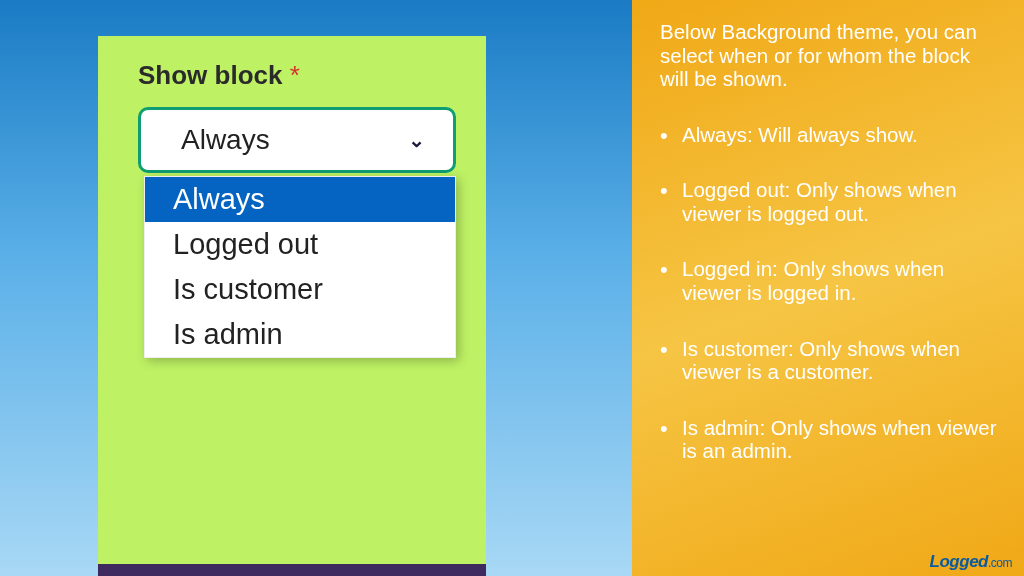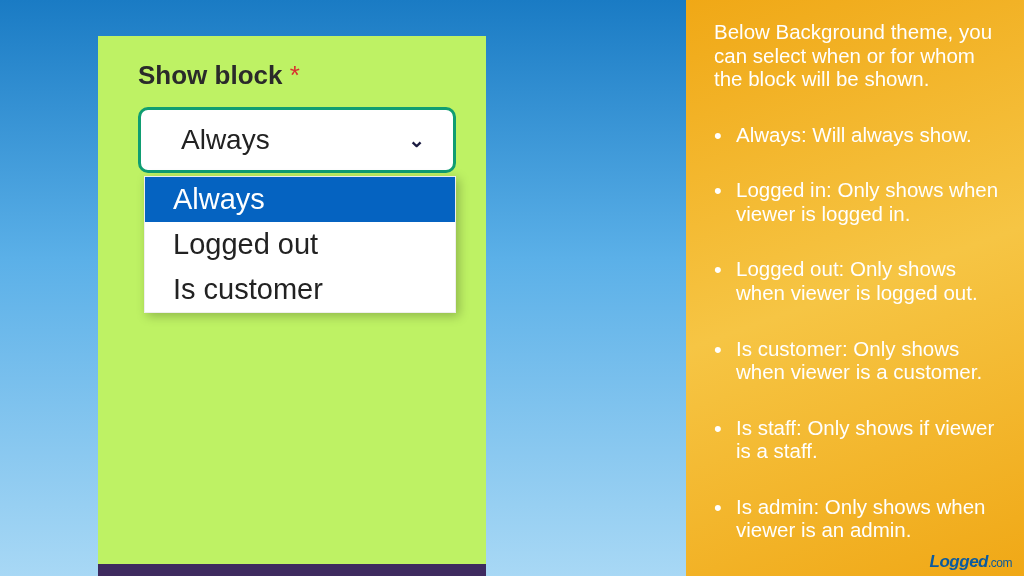--- a/index.html
+++ b/index.html
@@ -100,21 +100,21 @@
     position: absolute;
     left: 3px; right: 3px; top: 5px;
     height: 2px;
     background: rgba(255,255,255,0.9);
     box-shadow: 0 4px 0 rgba(255,255,255,0.9), 0 8px 0 rgba(255,255,255,0.9);
   }
   .right-panel {
     position: absolute;
     right: 0;
     top: 0;
-    width: 338px;
+    width: 392px;
     height: 576px;
     background: linear-gradient(160deg, #f0a816 0%, #f6c544 50%, #f0a816 100%);
     padding: 20px 24px 0 28px;
     color: #fff;
   }
   .intro-text {
     font-size: 20.5px;
     line-height: 1.15;
     margin-bottom: 10px;
   }
@@ -162,37 +162,37 @@
       <span class="required-star">*</span>
     </div>
     <div class="select-box">
       <span>Always</span>
       <span class="chevron">⌄</span>
     </div>
     <div class="dropdown">
       <div class="dropdown-item selected">Always</div>
       <div class="dropdown-item">Logged out</div>
       <div class="dropdown-item">Is customer</div>
+      <div class="dropdown-item">Is admin</div>
     </div>
   </div>
   <div class="bottom-strip">
     <div class="purple-bar"></div>
     <div class="teal-bar">
       <span class="file-icon"></span>
       <span>Save draft</span>
     </div>
   </div>
 </div>
 
 <div class="right-panel">
   <div class="intro-text">Below Background theme, you can select when or for whom the block will be shown.</div>
   <ul class="desc-list">
     <li>Always: Will always show.</li>
+    <li>Logged out: Only shows when viewer is logged out.</li>
     <li>Logged in: Only shows when viewer is logged in.</li>
-    <li>Logged out: Only shows when viewer is logged out.</li>
     <li>Is customer: Only shows when viewer is a customer.</li>
-    <li>Is staff: Only shows if viewer is a staff.</li>
     <li>Is admin: Only shows when viewer is an admin.</li>
   </ul>
   <div class="brand">
     <span>Logged</span><span class="brand-suffix">.com</span>
   </div>
 </div>
 
 </body></html>

